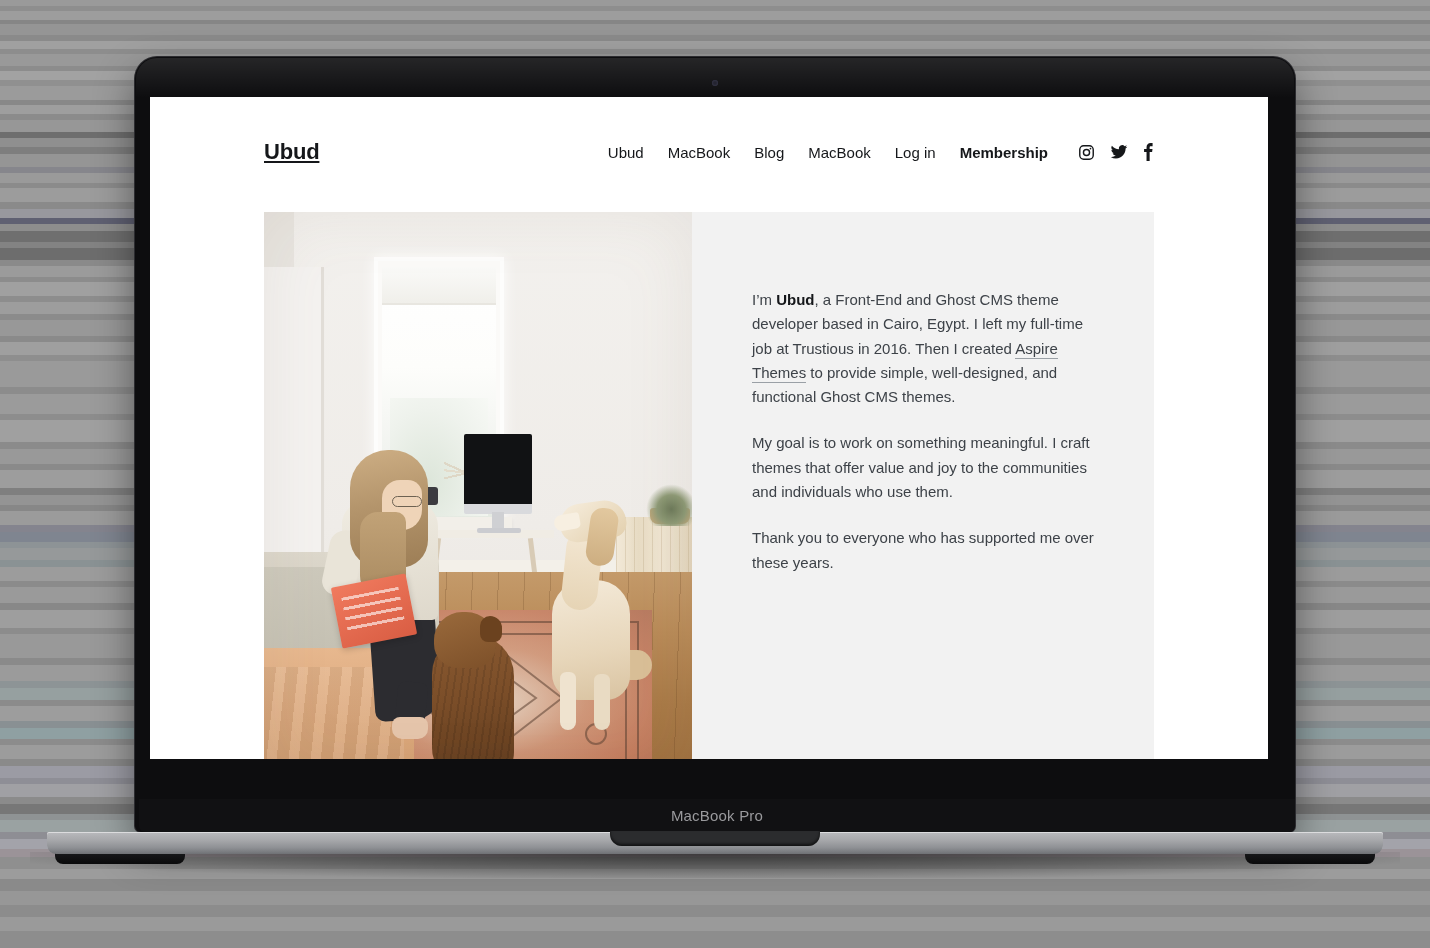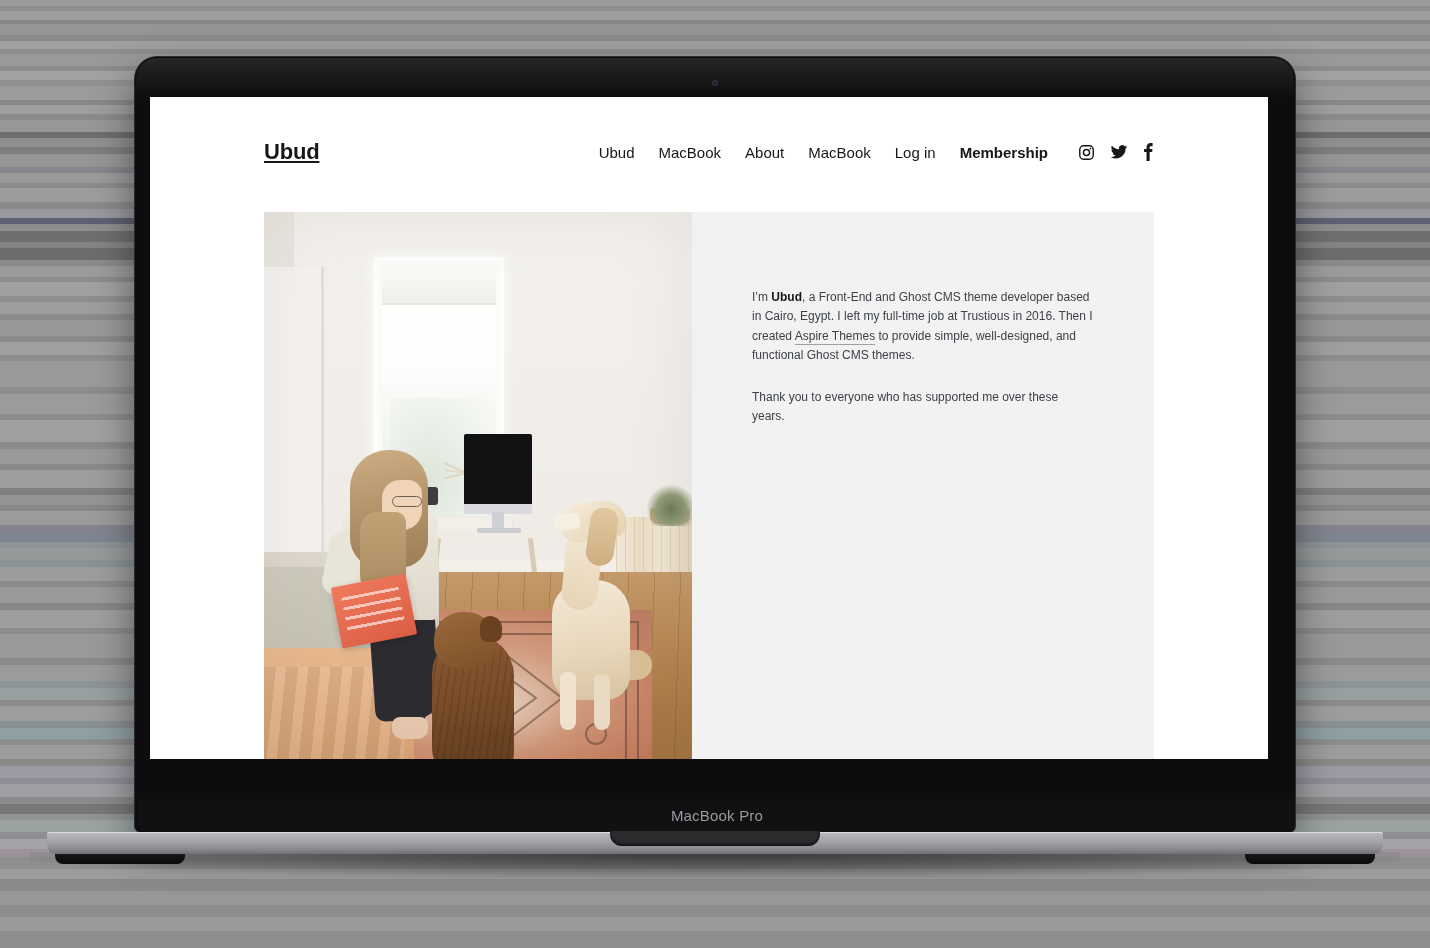--- a/index.html
+++ b/index.html
@@ -283,21 +283,21 @@
 
   .photo-vignette { inset: 0; box-shadow: inset 0 0 70px rgba(120,100,80,.10); }
 
   
   .hero-card {
     flex: 1;
     background: #f2f2f2;
     padding: 76px 60px 0 60px;
   }
   .bio p {
-    font-size: 12px;
+    font-size: 15px;
     line-height: 1.62;
     color: #3d4248;
     margin-bottom: 22px;
     max-width: 392px;
   }
   .bio p strong { color: #15171a; font-weight: bold; }
   .bio a {
     color: #3d4248;
     text-decoration: none;
     border-bottom: 1px solid #9aa0a6;
@@ -414,21 +414,21 @@
     <div class="screen">
 
       <div class="site">
 
         <header class="site-header">
           <a class="site-logo" href="#">Ubud</a>
 
           <nav class="site-nav">
             <a class="nav-link" href="#">Ubud</a>
             <a class="nav-link" href="#">MacBook</a>
-            <a class="nav-link" href="#">About</a>
+            <a class="nav-link" href="#">Blog</a>
             <a class="nav-link" href="#">MacBook</a>
             <a class="nav-link" href="#">Log in</a>
             <a class="nav-link is-strong" href="#">Membership</a>
 
             <div class="social">
               <a class="social-icon" href="#">
                 <svg width="17" height="17" viewBox="0 0 24 24" fill="none" stroke="currentColor" stroke-width="2">
                   <rect x="2.5" y="2.5" width="19" height="19" rx="5.5"></rect>
                   <circle cx="12" cy="12" r="4.3"></circle>
                   <circle cx="17.6" cy="6.4" r="1.2" fill="currentColor" stroke="none"></circle>
@@ -531,20 +531,21 @@
 
             <div class="ph photo-vignette"></div>
           </div>
 
           <div class="hero-card">
             <div class="bio">
 
               <p><span>I’m </span><strong>Ubud</strong><span>, a Front-End and Ghost CMS theme developer based in Cairo, Egypt. I left my full-time job at Trustious in 2016. Then I created </span><a href="#">Aspire Themes</a><span> to provide simple, well-designed, and functional Ghost CMS themes.</span></p>
 
 
+              <p>My goal is to work on something meaningful. I craft themes that offer value and joy to the communities and individuals who use them.</p>
               <p>Thank you to everyone who has supported me over these years.</p>
             </div>
 
           </div>
 
         </section>
       </div>
     </div>
 
     <div class="chin">

